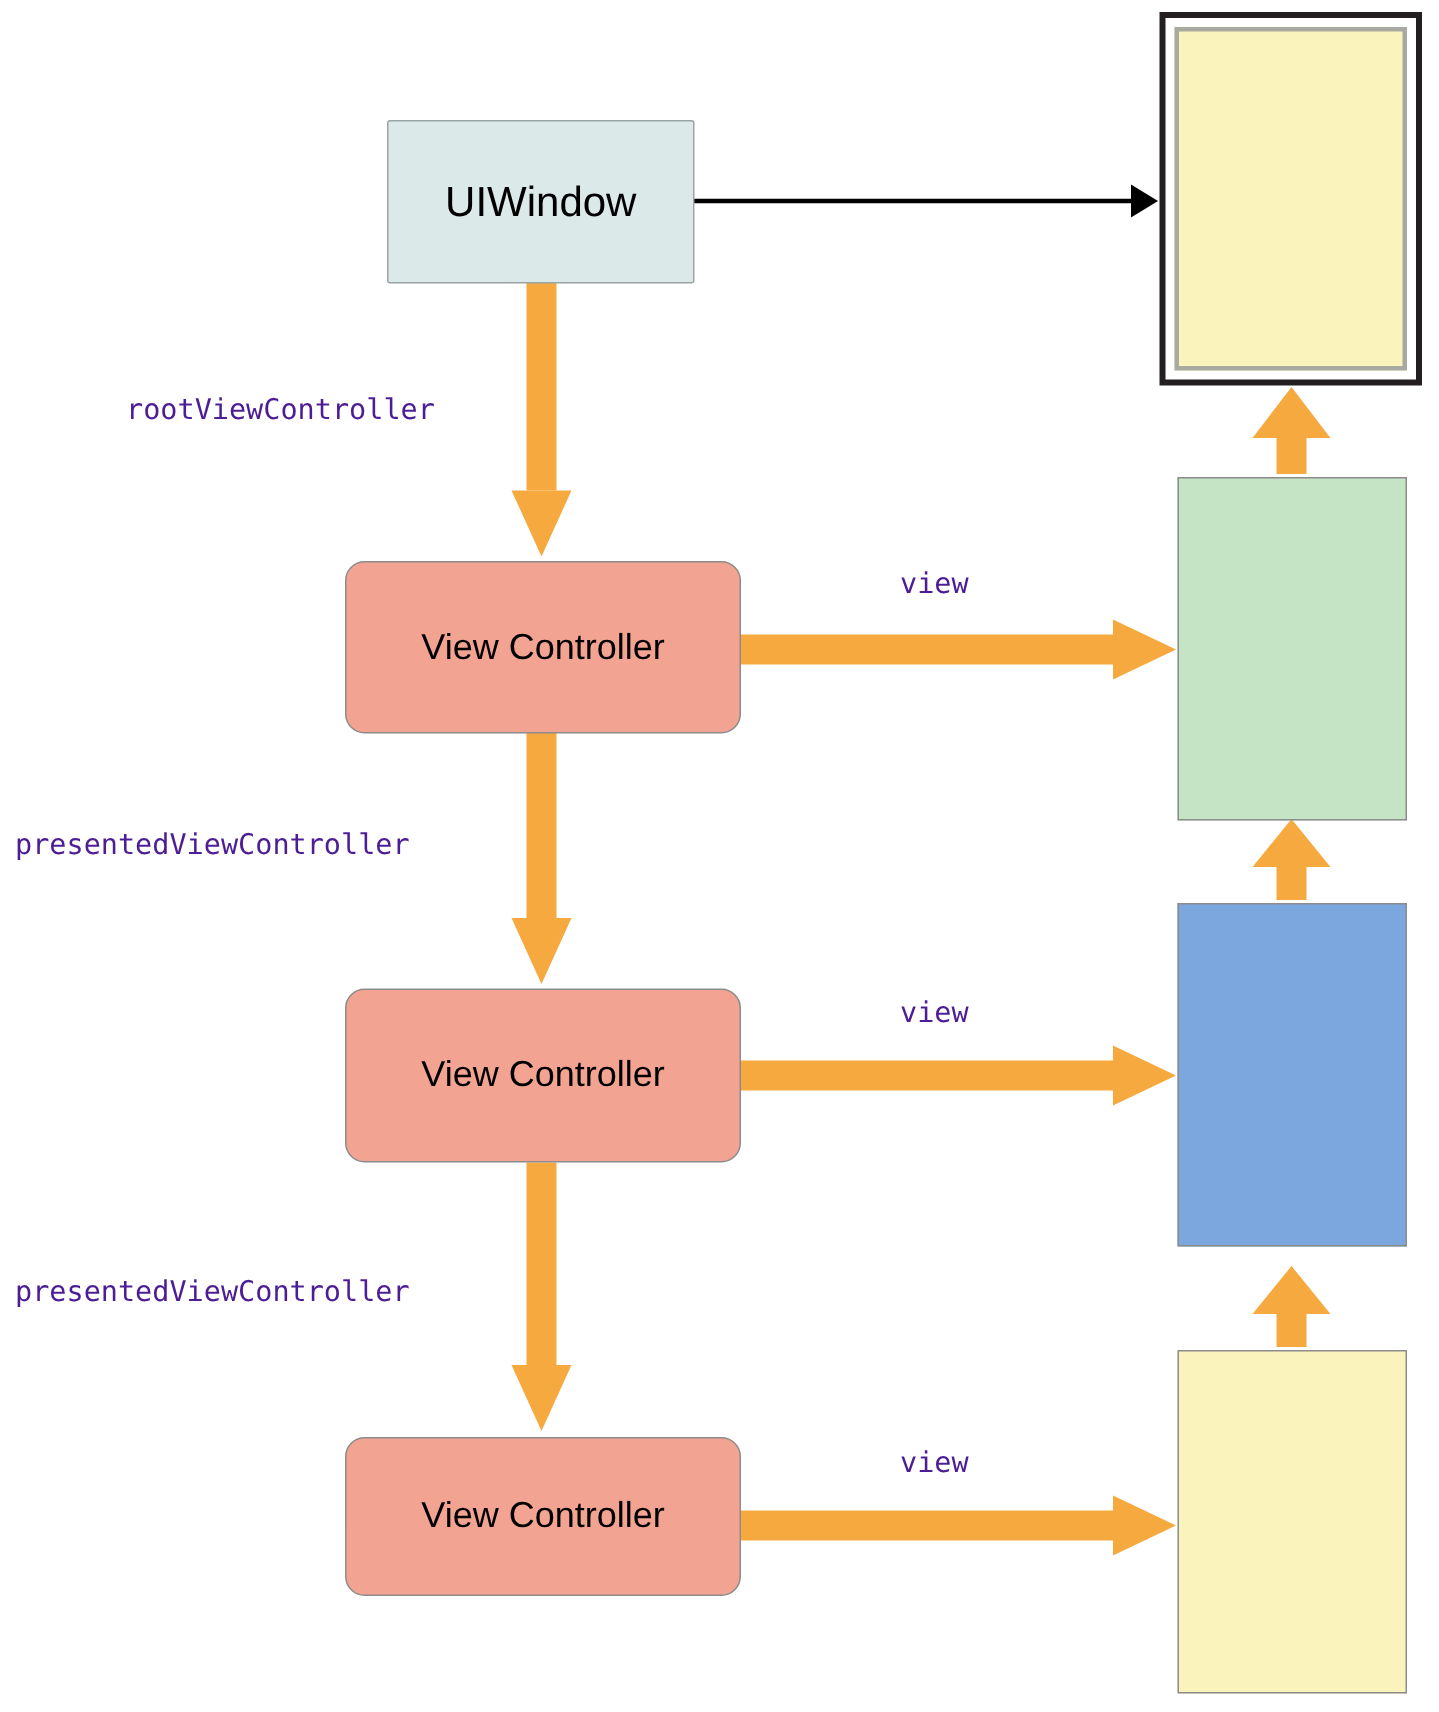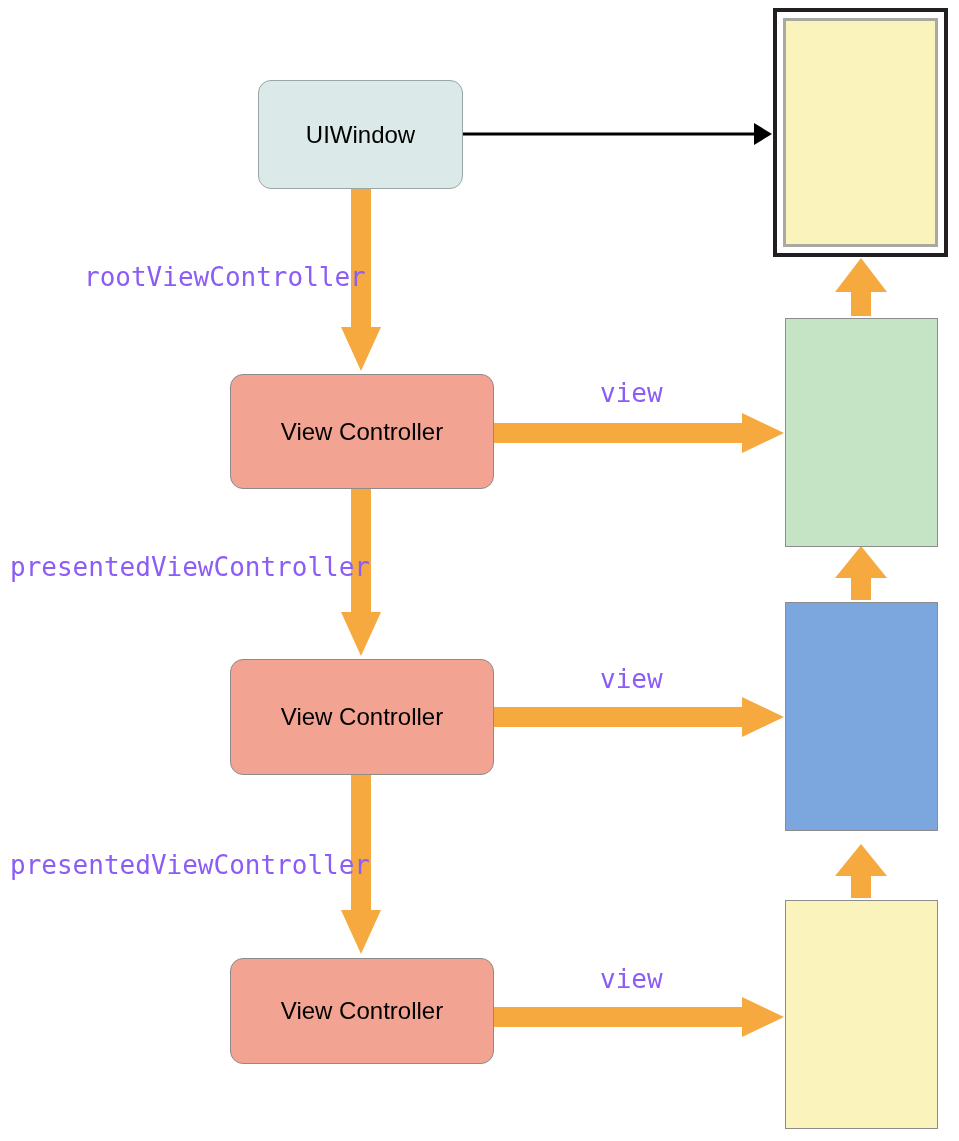--- a/index.html
+++ b/index.html
@@ -29,22 +29,22 @@
     align-items: center;
     justify-content: center;
     text-align: center;
     color: #000000;
     font-family: "Liberation Sans", sans-serif;
   }
   .node-window {
     left: 258px; top: 80px; width: 205px; height: 109px;
     background: #DCE9E9;
     border: 1.6px solid #9AA5A5;
-    border-radius: 13px;
-    font-size: 24px;
+    border-radius: 2px;
+    font-size: 28px;
   }
   .node-vc {
     left: 230px; width: 264px; height: 115px;
     background: #F2A391;
     border: 1.6px solid #8C8C8C;
     border-radius: 13px;
     font-size: 24px;
   }
   .vc1 { top: 374px; }
   .vc2 { top: 659px; height: 116px; }
@@ -71,22 +71,22 @@
     position: absolute;
     left: 6px; top: 6px; right: 6px; bottom: 6px;
     background: #FAF3BC;
     border: 3px solid #A8A9A0;
   }
 
   
   .edge-label {
     position: absolute;
     font-family: "DejaVu Sans Mono", "Liberation Mono", monospace;
-    font-size: 26px;
-    color: #8b5cf6;
+    font-size: 19px;
+    color: #4c1d95;
     white-space: nowrap;
     letter-spacing: 0px;
   }
   .lbl-root   { left: 84px;  top: 262px; }
   .lbl-pres1  { left: 10px;  top: 552px; }
   .lbl-pres2  { left: 10px;  top: 850px; }
   .lbl-view1  { left: 600px; top: 378px; }
   .lbl-view2  { left: 600px; top: 664px; }
   .lbl-view3  { left: 600px; top: 964px; }
 </style>

